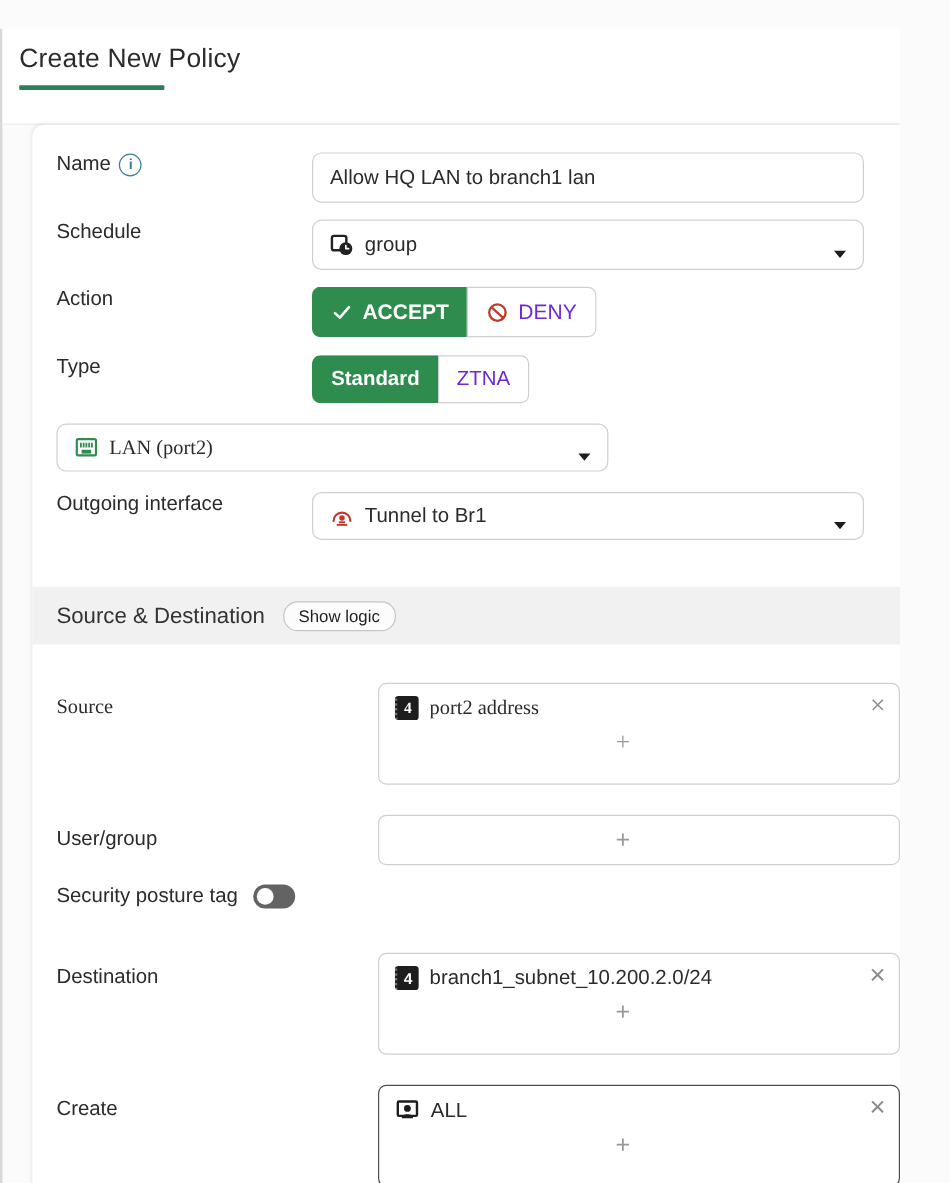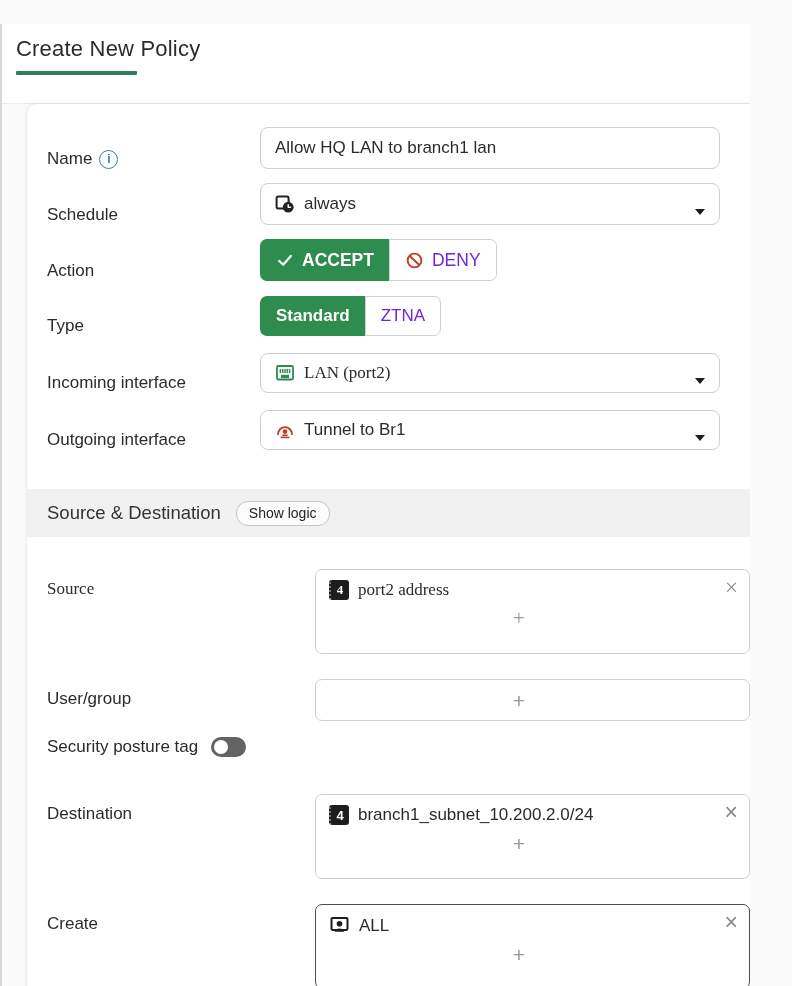--- a/index.html
+++ b/index.html
@@ -16,21 +16,21 @@
   .title { font-size:22px; color:#2b2b2b; letter-spacing:.2px; }
   .title-underline { width:121px; height:4px; background:#2e7d5b; margin-top:9px; border-radius:1px; }
 
   
   .card {
     margin-left:25px; background:#fff; min-height:906px;
     border-top-left-radius:10px; padding-top:23px;
     box-shadow:-1px -1px 3px rgba(0,0,0,.07);
   }
 
-  .row { display:flex; align-items:flex-end; padding-left:20px; margin-bottom:14px; }
+  .row { display:flex; align-items:flex-start; padding-left:20px; margin-bottom:14px; }
   .lbl { width:213px; font-size:17px; color:#2b2b2b; display:flex; align-items:center; gap:7px; flex:none; }
   .row2 .lbl { width:268px; align-self:flex-start; padding-top:10px; }
 
   .info {
     width:19px; height:19px; border:1.5px solid #3d7f9a; border-radius:50%;
     color:#3d7f9a; font-size:12px; font-weight:bold; display:inline-flex;
     align-items:center; justify-content:center; cursor:pointer;
   }
 
   .input, .select {
@@ -122,21 +122,21 @@
     <div class="row">
       <div class="lbl">Schedule</div>
       <div class="select">
         <span class="icon">
           <svg width="20" height="20" viewBox="0 0 20 20">
             <rect x="1.6" y="2.6" width="12" height="12" rx="1.8" class="svg-stroke" stroke="#222" stroke-width="2"></rect>
             <circle cx="13.2" cy="13.2" r="5.4" fill="#222"></circle>
             <path d="M13.2 10.6 v2.6 h2.3" class="svg-stroke" stroke="#fff" stroke-width="1.4"></path>
           </svg>
         </span>
-        <span>always</span>
+        <span>group</span>
         <span class="caret">
           <svg width="12" height="8" viewBox="0 0 12 8">
               <polygon points="1,1 11,1 6,7" fill="#1d1d1d"></polygon>
             </svg>
         </span>
       </div>
     </div>
 
     <div class="row" style="margin-bottom:15px;">
       <div class="lbl">Action</div>
@@ -167,21 +167,20 @@
         <div class="seg-btn first active">
           <span>Standard</span>
         </div>
         <div class="seg-btn last">
           <span>ZTNA</span>
         </div>
       </div>
     </div>
 
     <div class="row" style="margin-bottom:17px;">
-      <div class="lbl">Incoming interface</div>
       <div class="select" style="height:40px;font-family:Liberation Serif, serif;">
         <span class="icon">
           <svg width="20" height="20" viewBox="0 0 20 20">
             <rect x="2" y="3" width="16" height="13.5" rx="1.2" class="svg-stroke" stroke="#2e8c4f" stroke-width="1.8"></rect>
             <line x1="5.4" y1="6" x2="5.4" y2="10" stroke="#2e8c4f" stroke-width="1.5"></line>
             <line x1="7.7" y1="6" x2="7.7" y2="10" stroke="#2e8c4f" stroke-width="1.5"></line>
             <line x1="10" y1="6" x2="10" y2="10" stroke="#2e8c4f" stroke-width="1.5"></line>
             <line x1="12.3" y1="6" x2="12.3" y2="10" stroke="#2e8c4f" stroke-width="1.5"></line>
             <line x1="14.6" y1="6" x2="14.6" y2="10" stroke="#2e8c4f" stroke-width="1.5"></line>
             <rect x="6" y="11.8" width="8" height="3.2" fill="#2e8c4f"></rect>

